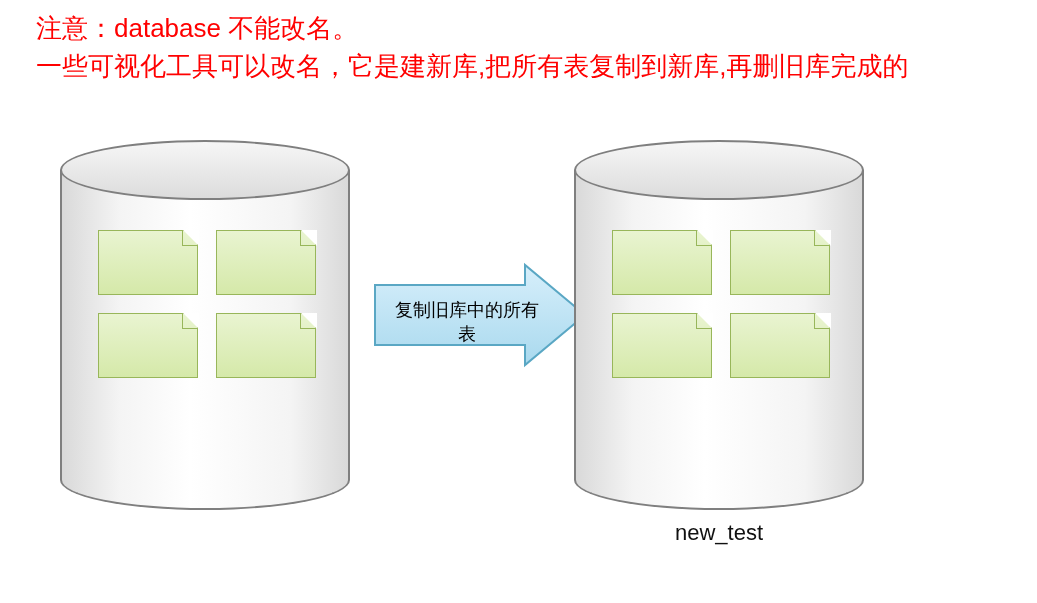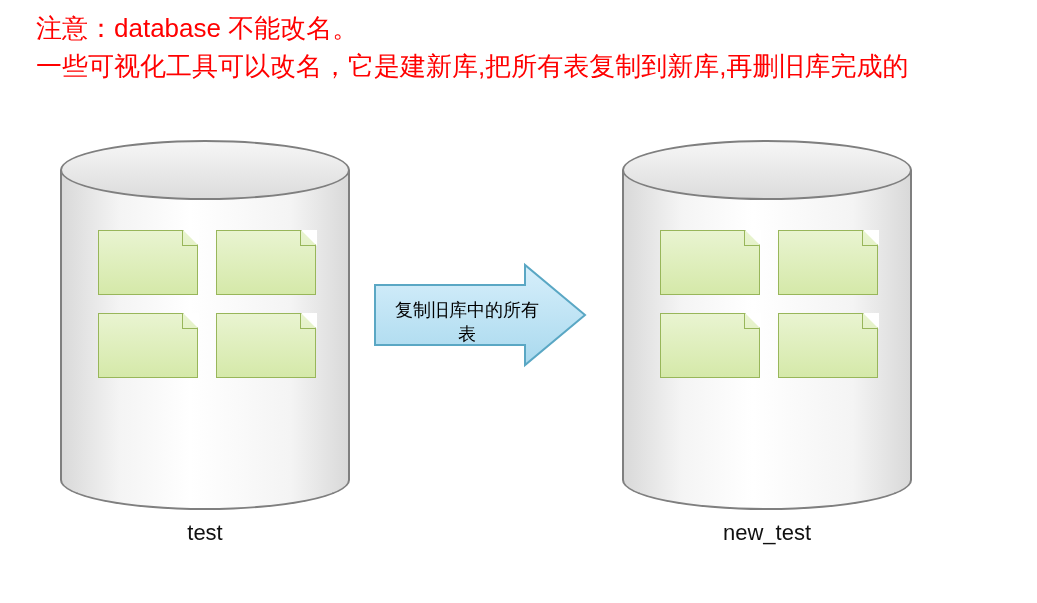--- a/index.html
+++ b/index.html
@@ -71,37 +71,36 @@
 
   <div class="db" style="top:140px; left:60px;">
     <div class="db-body"></div>
     <div class="db-top"></div>
     <div class="tables">
       <div class="table-box"></div>
       <div class="table-box"></div>
       <div class="table-box"></div>
       <div class="table-box"></div>
     </div>
-    <div class="db-label">test</div>
   </div>
 
   <div class="arrow-wrap">
     <svg class="arrow-svg" viewBox="0 0 220 110">
       <defs>
         <linearGradient id="ag" x1="0" y1="0" x2="0" y2="1">
           <stop offset="0%" stop-color="#d7effb"></stop>
           <stop offset="100%" stop-color="#a9d9ee"></stop>
         </linearGradient>
       </defs>
       <path d="M5 25 L155 25 L155 5 L215 55 L155 105 L155 85 L5 85 Z" fill="url(#ag)" stroke="#5aa7c4" stroke-width="2"></path>
     </svg>
     <div class="arrow-label">复制旧库中的所有表</div>
   </div>
 
-  <div class="db" style="top:140px; left:622px;">
+  <div class="db" style="top:140px; left:574px;">
     <div class="db-body"></div>
     <div class="db-top"></div>
     <div class="tables">
       <div class="table-box"></div>
       <div class="table-box"></div>
       <div class="table-box"></div>
       <div class="table-box"></div>
     </div>
     <div class="db-label">new_test</div>
   </div>

